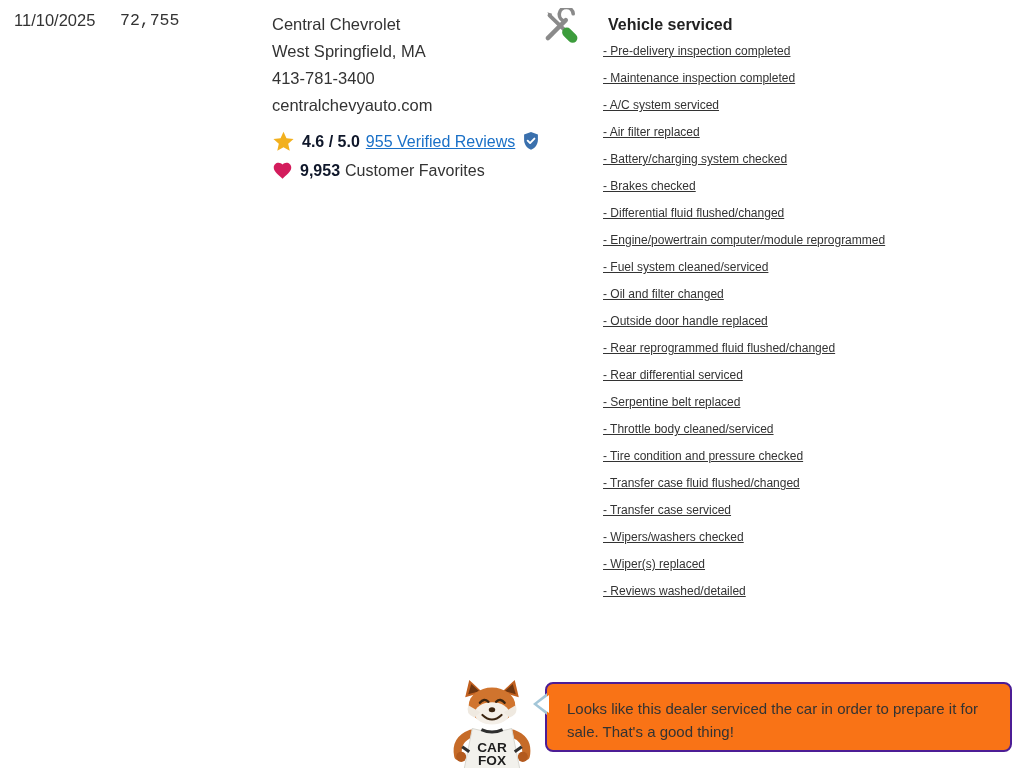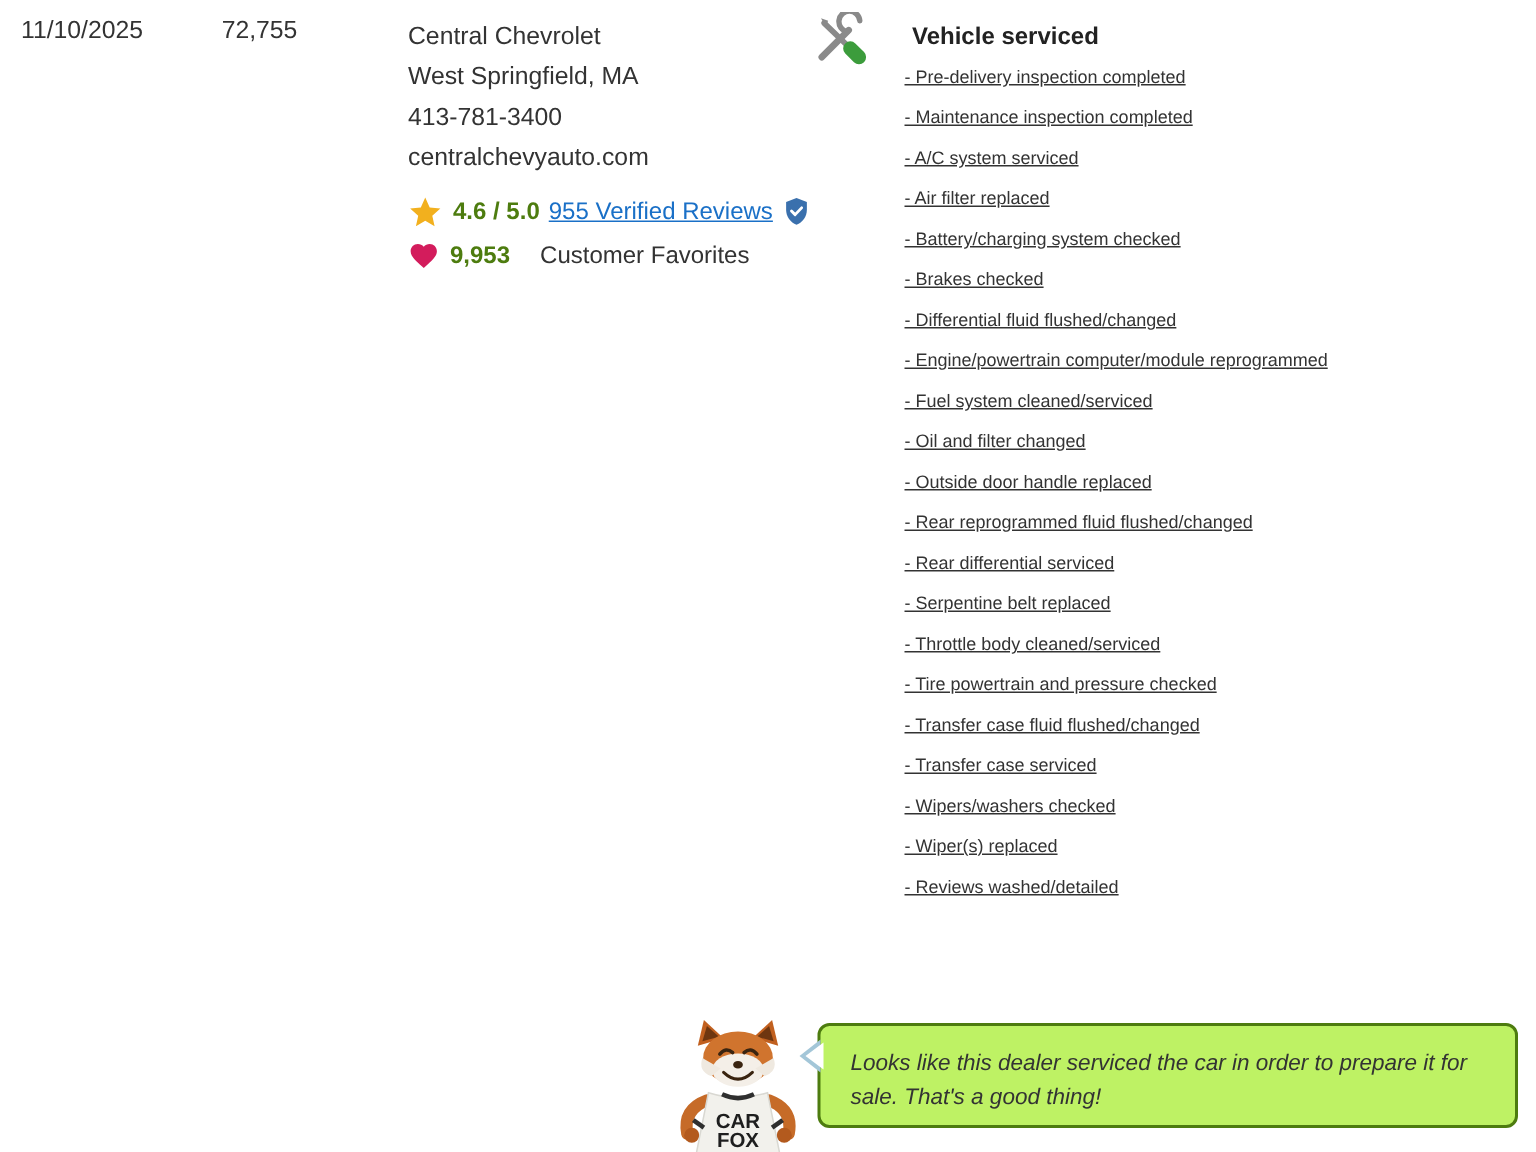--- a/index.html
+++ b/index.html
@@ -1,41 +1,41 @@
 <!DOCTYPE html>
 <html><head>
 <meta charset="utf-8">
 <style>
   html,body{margin:0;padding:0;background:#ffffff;}
   body{width:1024px;height:768px;overflow:hidden;position:relative;
        font-family:"Liberation Sans", sans-serif;color:#333333;}
   .abs{position:absolute;}
   .cell{font-size:16.5px;color:#333;}
-  .b{font-weight:bold;color:#4d7c0f;text-align:right;}
+  .b{font-weight:bold;color:#0f172a;text-align:right;}
 
   
   #date-cell{left:14px;top:11px;}
-  #mileage-cell{left:120px;top:11px;width:106px;text-align:center;}
+  #mileage-cell{left:120px;top:11px;width:106px;text-align:left;font-family:Liberation Mono, monospace;}
   #dealer-col{left:272px;top:11px;line-height:27px;}
   #service-icon{left:541px;top:8px;}
   #service-col{left:603px;top:11px;line-height:27px;}
   #service-col .svc-title{font-weight:bold;color:#222;padding-left:5px;}
   .svc-item{font-size:12px;color:#333;white-space:nowrap;text-decoration:underline;}
 
   
   .rate-row{display:flex;align-items:center;margin-top:9px;height:26px;}
   .rate-row svg{flex:0 0 auto;}
   .rate-txt{margin-left:7px;font-size:16px;}
   a.reviews-link{color:#1a70c7;text-decoration:underline;font-size:16px;margin-left:6px;}
   .badge{margin-left:6px;display:inline-flex;}
   .fav-row{display:flex;align-items:center;height:26px;margin-top:3px;}
 
   
   #speech-bubble{left:545px;top:682px;width:463px;height:66px;
-    background:#bef264;border:2px solid #4d7c0f;border-radius:8px;font-style:italic;}
+    background:#f97316;border:2px solid #4c1d95;border-radius:8px;}
   #speech-bubble .tail-border{position:absolute;left:-14px;top:9px;width:0;height:0;
     border-top:11px solid transparent;border-bottom:11px solid transparent;
     border-right:14px solid #A3C6D8;}
   #speech-bubble .tail-fill{position:absolute;left:-10px;top:11px;width:0;height:0;
     border-top:9px solid transparent;border-bottom:9px solid transparent;
     border-right:12px solid #ffffff;}
   #speech-text{padding:13px 18px 0 20px;font-size:15px;line-height:23px;color:#333;}
 
   #carfox{left:444px;top:679px;width:96px;height:92px;}
 </style>
@@ -64,21 +64,21 @@
         <path d="M8 11.6l2.9 2.9 5.2-5.4" stroke="#ffffff" stroke-width="2.3" fill="none" stroke-linecap="round" stroke-linejoin="round"></path>
       </svg>
     </span>
   </div>
 
   <div class="fav-row">
     <svg width="21" height="21" viewBox="0 0 24 24">
       <path fill="#D31C5C" d="M12 21.35l-1.45-1.32C5.4 15.36 2 12.28 2 8.5 2 5.42 4.42 3 7.5 3c1.74 0 3.41.81 4.5 2.09C13.09 3.81 14.76 3 16.5 3 19.58 3 22 5.42 22 8.5c0 3.78-3.4 6.86-8.55 11.54L12 21.35z"></path>
     </svg>
     <span class="rate-txt b">9,953</span>
-    <span class="rate-txt" style="margin-left:20px;">Customer Favorites</span>
+    <span class="rate-txt" style="margin-left:5px;">Customer Favorites</span>
   </div>
 </div>
 
 <div class="abs" id="service-icon">
   <svg width="38" height="38" viewBox="0 0 36 36">
 
     <line x1="8" y1="7" x2="23" y2="21.5" stroke="#8A8A8A" stroke-width="3.6" stroke-linecap="round"></line>
     <path d="M6 4 L10.5 5.5 L9 9.5 Z" fill="#8A8A8A"></path>
 
     <line x1="24.5" y1="23" x2="30" y2="28.5" stroke="#3C9C3C" stroke-width="9" stroke-linecap="round"></line>
@@ -99,21 +99,21 @@
       <div class="svc-item">- Brakes checked</div>
       <div class="svc-item">- Differential fluid flushed/changed</div>
       <div class="svc-item">- Engine/powertrain computer/module reprogrammed</div>
       <div class="svc-item">- Fuel system cleaned/serviced</div>
       <div class="svc-item">- Oil and filter changed</div>
       <div class="svc-item">- Outside door handle replaced</div>
       <div class="svc-item">- Rear reprogrammed fluid flushed/changed</div>
       <div class="svc-item">- Rear differential serviced</div>
       <div class="svc-item">- Serpentine belt replaced</div>
       <div class="svc-item">- Throttle body cleaned/serviced</div>
-      <div class="svc-item">- Tire powertrain and pressure checked</div>
+      <div class="svc-item">- Tire condition and pressure checked</div>
       <div class="svc-item">- Transfer case fluid flushed/changed</div>
       <div class="svc-item">- Transfer case serviced</div>
       <div class="svc-item">- Wipers/washers checked</div>
       <div class="svc-item">- Wiper(s) replaced</div>
       <div class="svc-item">- Reviews washed/detailed</div>
     </div>
 </div>
 
 <div class="abs" id="carfox">
   <svg width="96" height="92" viewBox="0 0 95 91">

